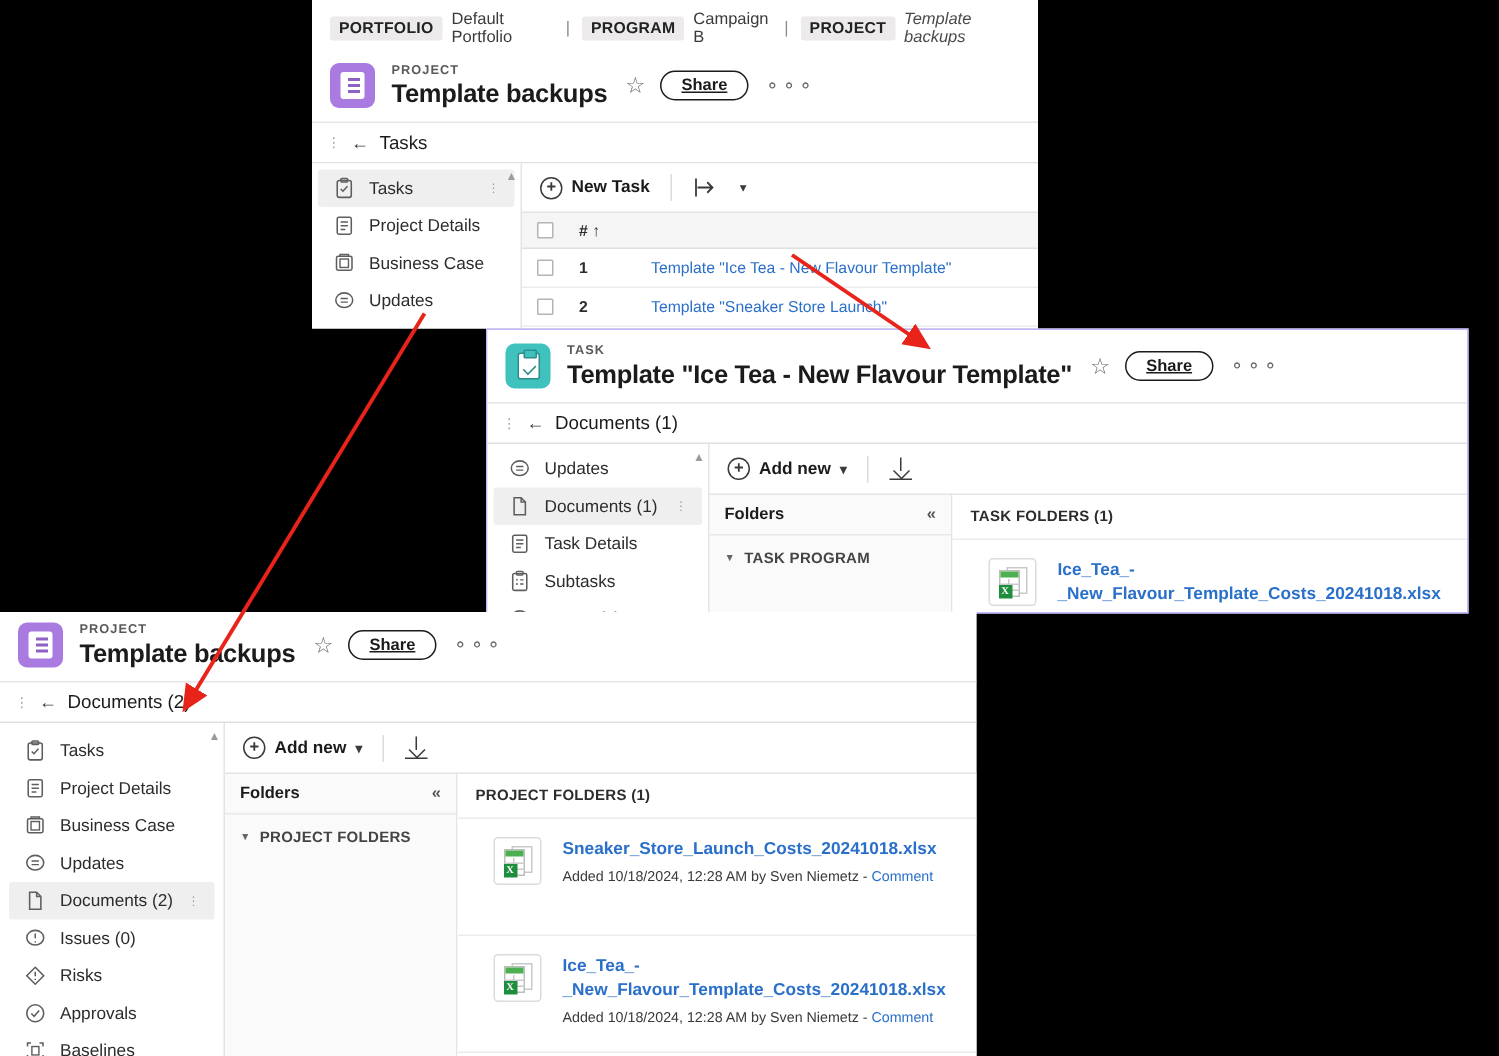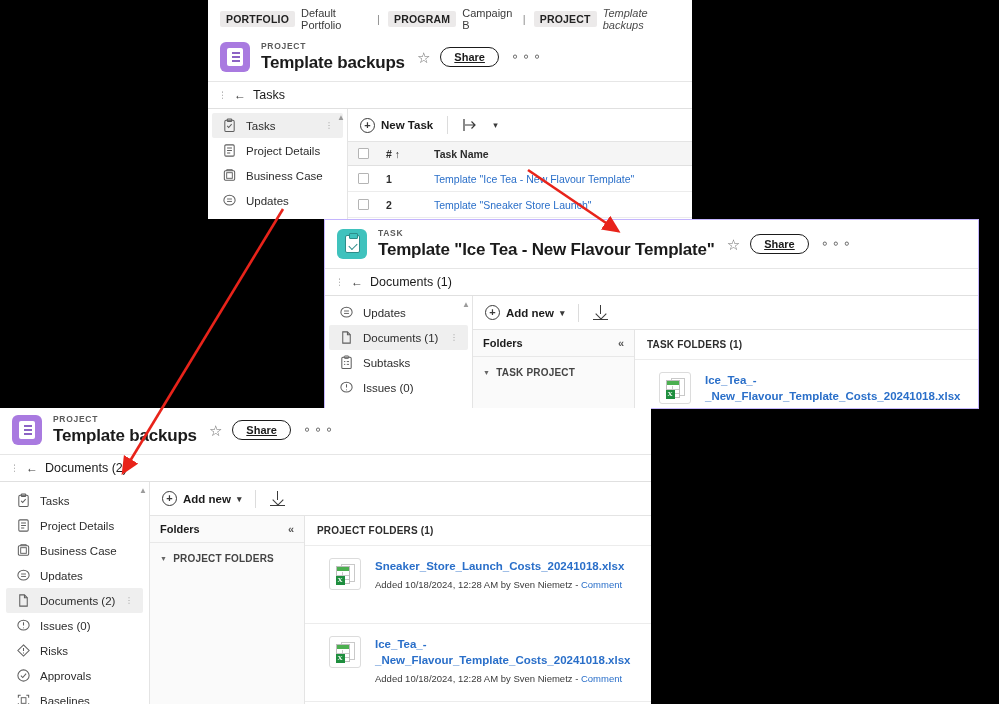--- a/index.html
+++ b/index.html
@@ -218,21 +218,20 @@
             </svg>
           <span class="chev">▾</span>
         </div>
 
         <div class="tbl">
           <div class="thead">
             <div class="c-chk">
                 <span class="cb"></span>
               </div>
             <div class="c-num h"># ↑</div>
-            <div class="c-name h">Task Name</div>
           </div>
           <div class="trow">
             <div class="c-chk">
                 <span class="cb"></span>
               </div>
             <div class="c-num">1</div>
             <div class="c-name linktxt">Template "Ice Tea - New Flavour Template"</div>
           </div>
           <div class="trow">
             <div class="c-chk">
@@ -278,20 +277,27 @@
             </svg>
           <span class="lbl">Updates</span>
         </div>
         <div class="navitem active">
           <svg class="nicon" viewBox="0 0 16 16">
               <path d="M4 2h5l3 3v9H4z" fill="none" stroke="#5e5e5e" stroke-width="1.1"></path>
               <path d="M9 2v3h3" fill="none" stroke="#5e5e5e" stroke-width="1.1"></path>
             </svg>
           <span class="lbl">Documents (1)</span>
           <span class="grip">⋮</span>
+        </div>
+        <div class="navitem">
+          <svg class="nicon" viewBox="0 0 16 16">
+              <rect x="3" y="2" width="10" height="12" rx="1.2" fill="none" stroke="#5e5e5e" stroke-width="1.1"></rect>
+              <path d="M5.4 5.4h5.2M5.4 8h5.2M5.4 10.6h3.4" stroke="#5e5e5e" stroke-width="1.1"></path>
+            </svg>
+          <span class="lbl">Task Details</span>
         </div>
         <div class="navitem">
           <svg class="nicon" viewBox="0 0 16 16">
               <rect x="3" y="2.5" width="10" height="12" rx="1.2" fill="none" stroke="#5e5e5e" stroke-width="1.1"></rect>
               <rect x="5.6" y="1" width="4.8" height="2.6" rx="0.8" fill="none" stroke="#5e5e5e" stroke-width="1"></rect>
               <path d="M5.3 7h1.4M8.3 7h2.4M5.3 10h1.4M8.3 10h2.4" stroke="#5e5e5e" stroke-width="1"></path>
             </svg>
           <span class="lbl">Subtasks</span>
         </div>
         <div class="navitem">
@@ -317,21 +323,21 @@
         </div>
 
         <div class="split">
           <div class="folders" style="width:162px;">
             <div class="fhead">
               <span>Folders</span>
               <span class="fcollapse">«</span>
             </div>
             <div class="ftree">
               <span class="caret">▼</span>
-              <span>TASK PROJECT</span>
+              <span>TASK PROGRAM</span>
             </div>
           </div>
           <div class="files">
             <div class="fileshead">TASK FOLDERS (1)</div>
             <div class="filerow">
               <div class="xls">
                 <div class="xls-g">
                     <span class="pg"></span>
                     <span class="fr"></span>
                     <span class="bar"></span>

